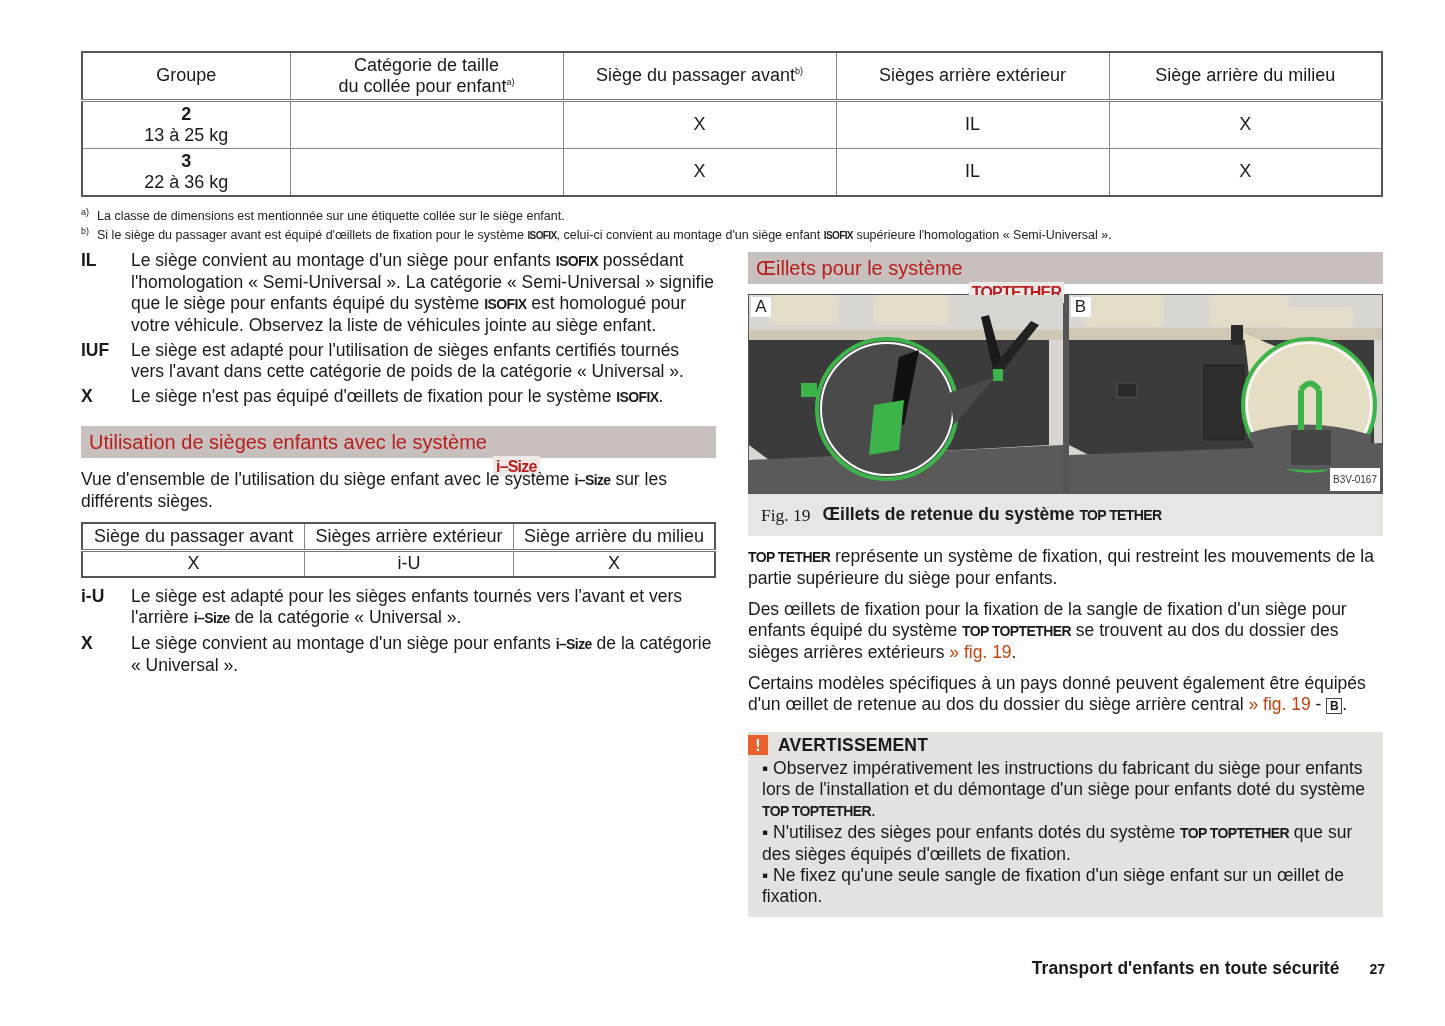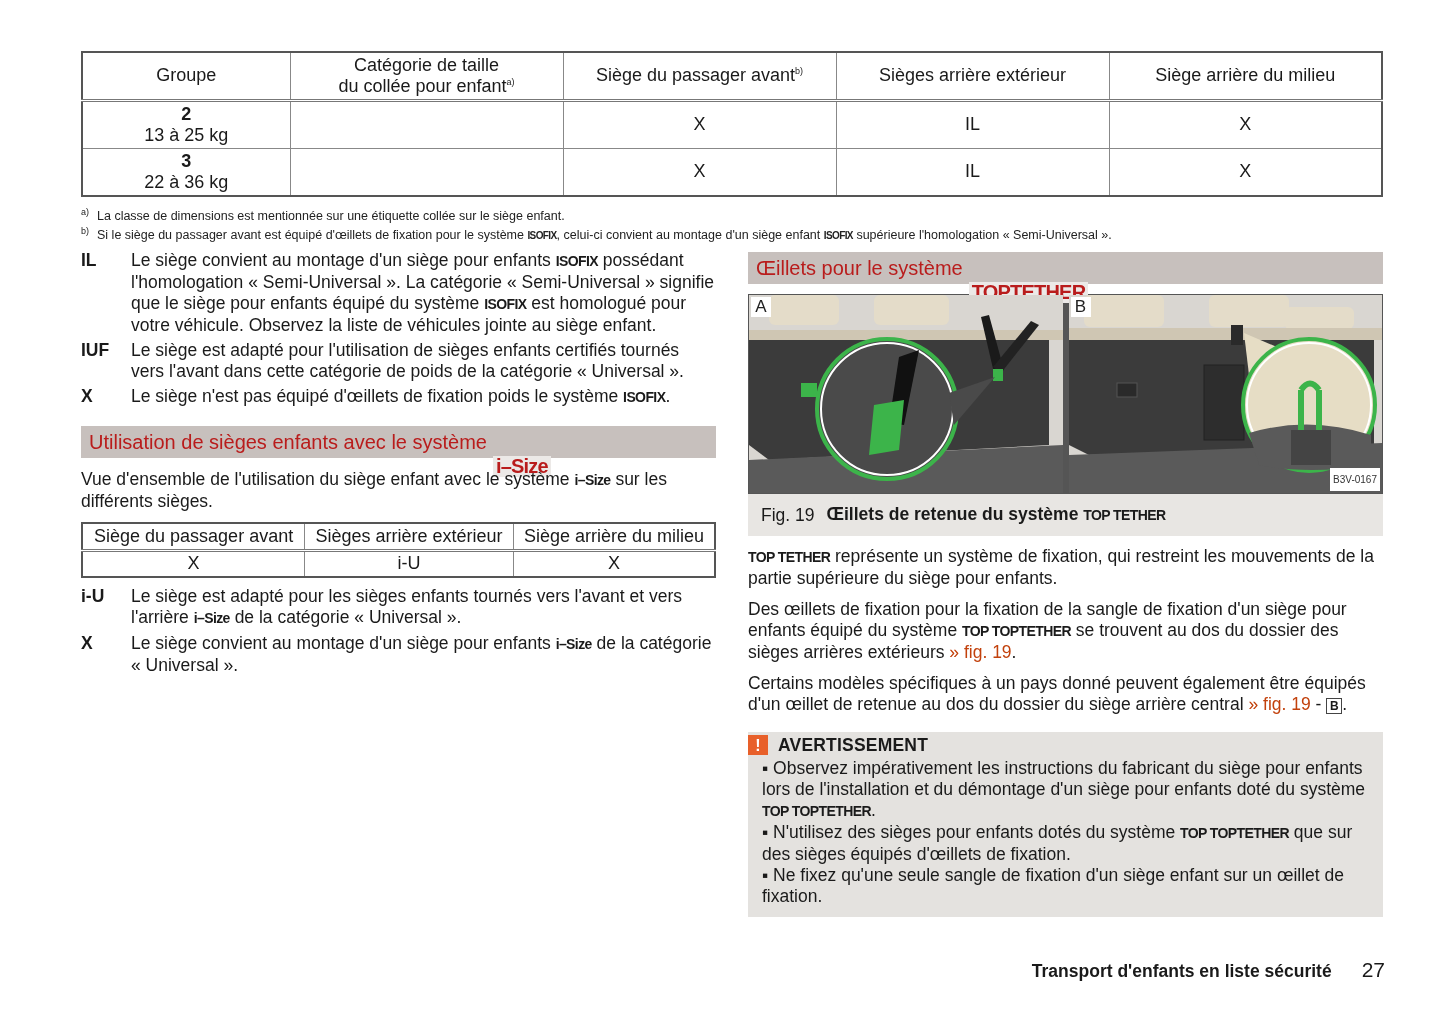--- a/index.html
+++ b/index.html
@@ -19,50 +19,50 @@
   .footnotes { position: absolute; left: 81px; top: 207px; font-size: 12.5px; line-height: 19px; color: #222; }
   .footnotes .fn sup { margin-right: 8px; font-size: 9px; }
 
   
   .left-col { position: absolute; left: 81px; top: 250px; width: 635px; font-size: 17.5px; line-height: 21px; }
   .deflist .row { display: flex; margin-bottom: 4px; }
   .deflist .key { width: 50px; font-weight: bold; flex-shrink: 0; }
   .deflist .val { flex: 1; }
 
   .section-head { background: #c7c0bd; height: 32px; padding-left: 8px; display: flex; align-items: center; font-size: 20px; color: #b91c1c; }
-  .section-head .tag { background: #ece9e7; padding: 0 3px; margin-left: 6px; font-weight: bold; font-size: 20px; letter-spacing: -0.8px; margin-top: 48px; }
+  .section-head .tag { background: #ece9e7; padding: 0 3px; margin-left: 6px; font-weight: bold; font-size: 16px; letter-spacing: -0.8px; margin-top: 48px; }
 
   .isize-table { width: 635px; border-collapse: collapse; border: 2px solid #555; font-size: 18px; margin-top: 10px; }
   .isize-table th, .isize-table td { border: 1px solid #888; text-align: center; height: 27px; }
   .isize-table th { font-weight: normal; border-bottom: 3px double #777; }
 
   
   .right-col { position: absolute; left: 748px; top: 252px; width: 635px; font-size: 17.5px; line-height: 21px; }
   .figure { margin-top: 10px; width: 635px; background: #e8e6e3; }
   .fig-images { display: flex; gap: 6px; height: 200px; border: 1px solid #555; background: #555; }
   .fig-panel { flex: 1; position: relative; overflow: hidden; background: #3d3d3d; }
   .fig-panel .label { position: absolute; left: 2px; top: 2px; background: #fff; font-size: 17px; width: 20px; height: 20px; line-height: 20px; text-align: center; color: #222; }
   .fig-panel .code { position: absolute; right: 2px; bottom: 2px; background: #fff; font-size: 10px; padding: 1px 3px; color: #333; }
   .fig-caption { height: 42px; display: flex; align-items: center; padding-left: 13px; font-size: 17.5px; }
-  .fig-caption .num { margin-right: 12px; }
+  .fig-caption .num { margin-right: 12px; font-family: Liberation Serif, serif; }
   .fig-caption .title { font-weight: bold; }
 
   .para { margin-top: 10px; }
   .link { color: #c2410c; }
   .boxed { display: inline-block; border: 1px solid #444; font-size: 12px; font-weight: bold; width: 16px; height: 16px; line-height: 14px; text-align: center; }
 
   .warning { margin-top: 17px; background: #e4e2df; padding: 0 14px 10px 14px; }
   .warning-head { display: flex; align-items: center; height: 26px; margin-left: -14px; }
   .warning-head .warn-icon { background: #e8602a; color: #fff; width: 20px; height: 20px; display: flex; align-items: center; justify-content: center; font-weight: bold; font-size: 16px; margin-right: 10px; }
   .warning-head .warn-title { font-weight: bold; font-size: 17.5px; letter-spacing: 0.2px; }
   .warning p { margin: 0; }
 
   .footer { position: absolute; top: 958px; right: 60px; display: flex; align-items: baseline; }
   .footer .chapter { font-size: 17.5px; font-weight: bold; margin-right: 30px; }
-  .footer .page { font-size: 21px; font-weight: normal; }
+  .footer .page { font-size: 14px; font-weight: bold; }
 </style>
 </head>
 <body>
 
 <table class="top-table">
   <thead>
     <tr>
       <th style="width:208px">Groupe</th>
       <th style="width:273px">
         <span>Catégorie de taille</span><br>
@@ -107,21 +107,21 @@
     <div class="row">
       <div class="key">IL</div>
       <div class="val"><span>Le siège convient au montage d'un siège pour enfants </span><span class="sys-inline">ISOFIX</span><span> possédant l'homologation « Semi-Universal ». La catégorie « Semi-Universal » signifie que le siège pour enfants équipé du système </span><span class="sys-inline">ISOFIX</span><span> est homologué pour votre véhicule. Observez la liste de véhicules jointe au siège enfant.</span></div>
     </div>
     <div class="row">
       <div class="key">IUF</div>
       <div class="val">Le siège est adapté pour l'utilisation de sièges enfants certifiés tournés vers l'avant dans cette catégorie de poids de la catégorie « Universal ».</div>
     </div>
     <div class="row">
       <div class="key">X</div>
-      <div class="val"><span>Le siège n'est pas équipé d'œillets de fixation poids le système </span><span class="sys-inline">ISOFIX</span><span>.</span></div>
+      <div class="val"><span>Le siège n'est pas équipé d'œillets de fixation pour le système </span><span class="sys-inline">ISOFIX</span><span>.</span></div>
     </div>
   </div>
 
   <div class="section-head" style="margin-top:18px">
     <span>Utilisation de sièges enfants avec le système</span>
       <span class="tag">i–Size</span>
   </div>
 
   <p style="margin-top:11px"><span>Vue d'ensemble de l'utilisation du siège enfant avec le système </span><span class="sys-inline">i–Size</span><span> sur les différents sièges.</span></p>
 
@@ -223,15 +223,15 @@
       <span class="warn-icon">!</span>
       <span class="warn-title">AVERTISSEMENT</span>
     </div>
     <p><span>▪ Observez impérativement les instructions du fabricant du siège pour enfants lors de l'installation et du démontage d'un siège pour enfants doté du système </span><span class="sys-inline">TOP TOPTETHER</span><span>.</span></p>
     <p><span>▪ N'utilisez des sièges pour enfants dotés du système </span><span class="sys-inline">TOP TOPTETHER</span><span> que sur des sièges équipés d'œillets de fixation.</span></p>
     <p><span>▪ Ne fixez qu'une seule sangle de fixation d'un siège enfant sur un œillet de fixation.</span></p>
   </div>
 </div>
 
 <div class="footer">
-  <span class="chapter">Transport d'enfants en liste sécurité</span>
+  <span class="chapter">Transport d'enfants en toute sécurité</span>
   <span class="page">27</span>
 </div>
 
 </body></html>

